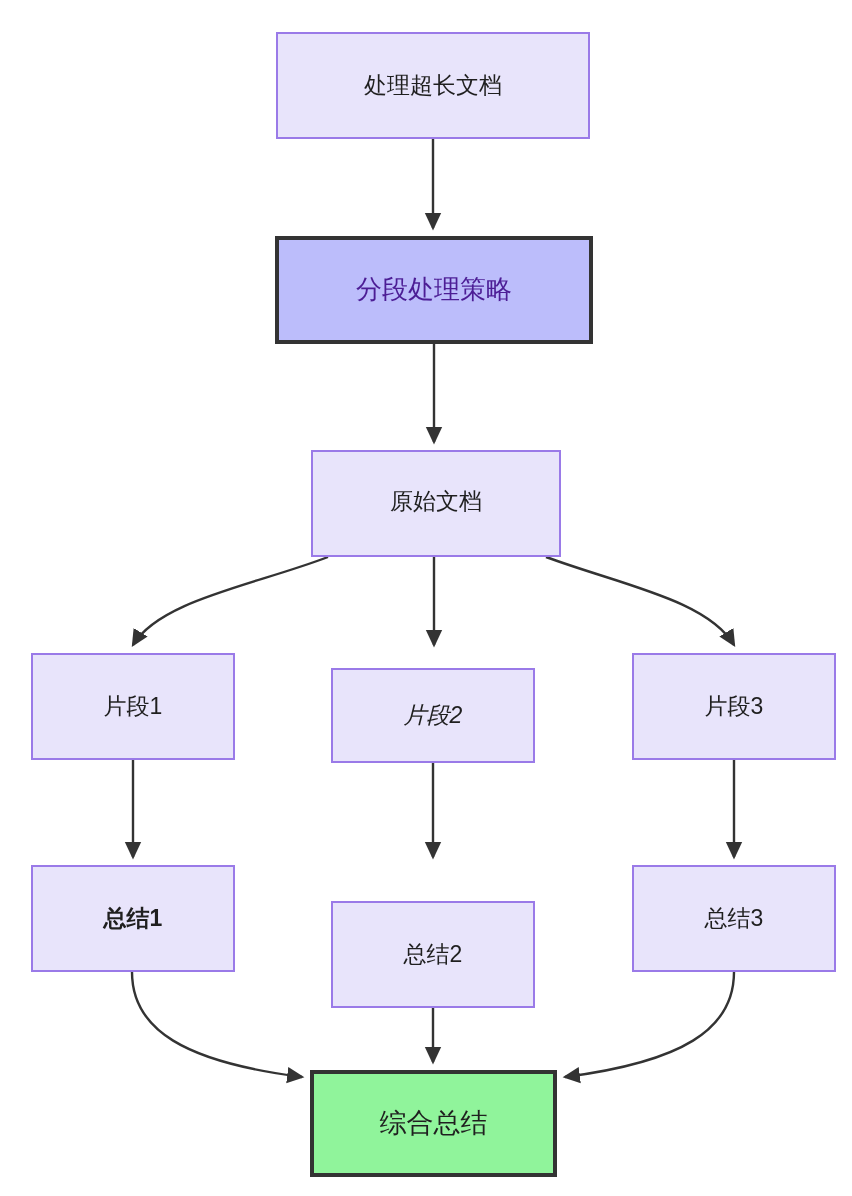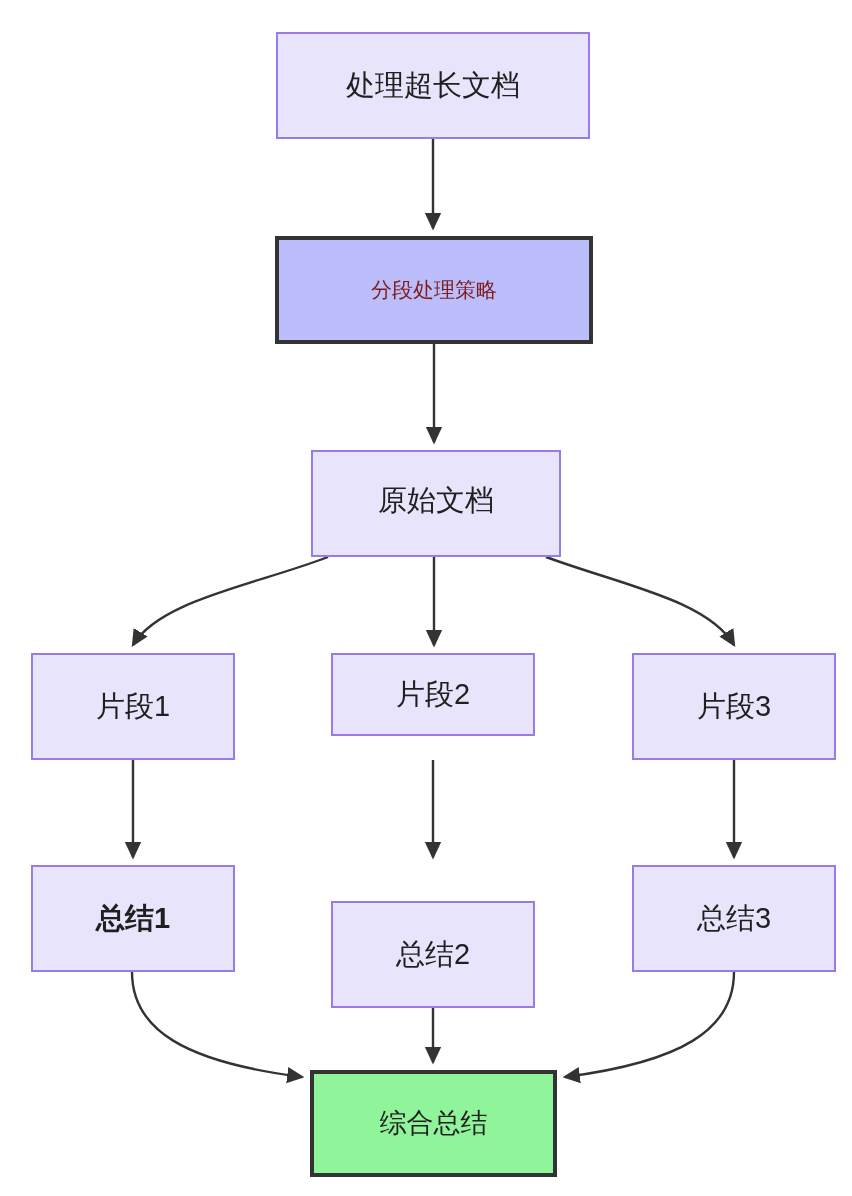--- a/index.html
+++ b/index.html
@@ -36,42 +36,42 @@
   }
   .node-label {
     display: block;
     white-space: nowrap;
   }
   
   .node-default {
     background: #e8e4fb;
     border: 2px solid #9a7ae8;
     color: #1f1f1f;
-    font-size: 29px;
+    font-size: 23px;
   }
   
   .node-highlight {
     background: #bcbdfb;
     border: 4px solid #333333;
-    color: #7f1d1d;
-    font-size: 21px;
+    color: #4c1d95;
+    font-size: 26px;
   }
   
   .node-success {
     background: #90f49b;
     border: 4px solid #333333;
     color: #1f1f1f;
     font-size: 27px;
   }
   
   #node-long-doc   { left: 276px; top: 32px;   width: 314px; height: 107px; }
   #node-strategy   { left: 275px; top: 236px;  width: 318px; height: 108px; }
   #node-source-doc { left: 311px; top: 450px;  width: 250px; height: 107px; font-family: Liberation Mono, monospace; }
   #node-chunk-1    { left: 31px;  top: 653px;  width: 204px; height: 107px; text-align: center; }
-  #node-chunk-2    { left: 331px; top: 653px;  width: 204px; height: 83px; }
+  #node-chunk-2    { left: 331px; top: 668px;  width: 204px; height: 95px; font-style: italic; }
   #node-chunk-3    { left: 632px; top: 653px;  width: 204px; height: 107px; }
   #node-summary-1  { left: 31px;  top: 865px;  width: 204px; height: 107px; font-weight: bold; }
   #node-summary-2  { left: 331px; top: 865px;  width: 204px; height: 107px; margin-top: 36px; }
   #node-summary-3  { left: 632px; top: 865px;  width: 204px; height: 107px; }
   #node-final      { left: 310px; top: 1070px; width: 247px; height: 107px; font-family: Liberation Serif, serif; }
 </style>
 </head>
 <body>
 
 <div id="diagram-canvas">

